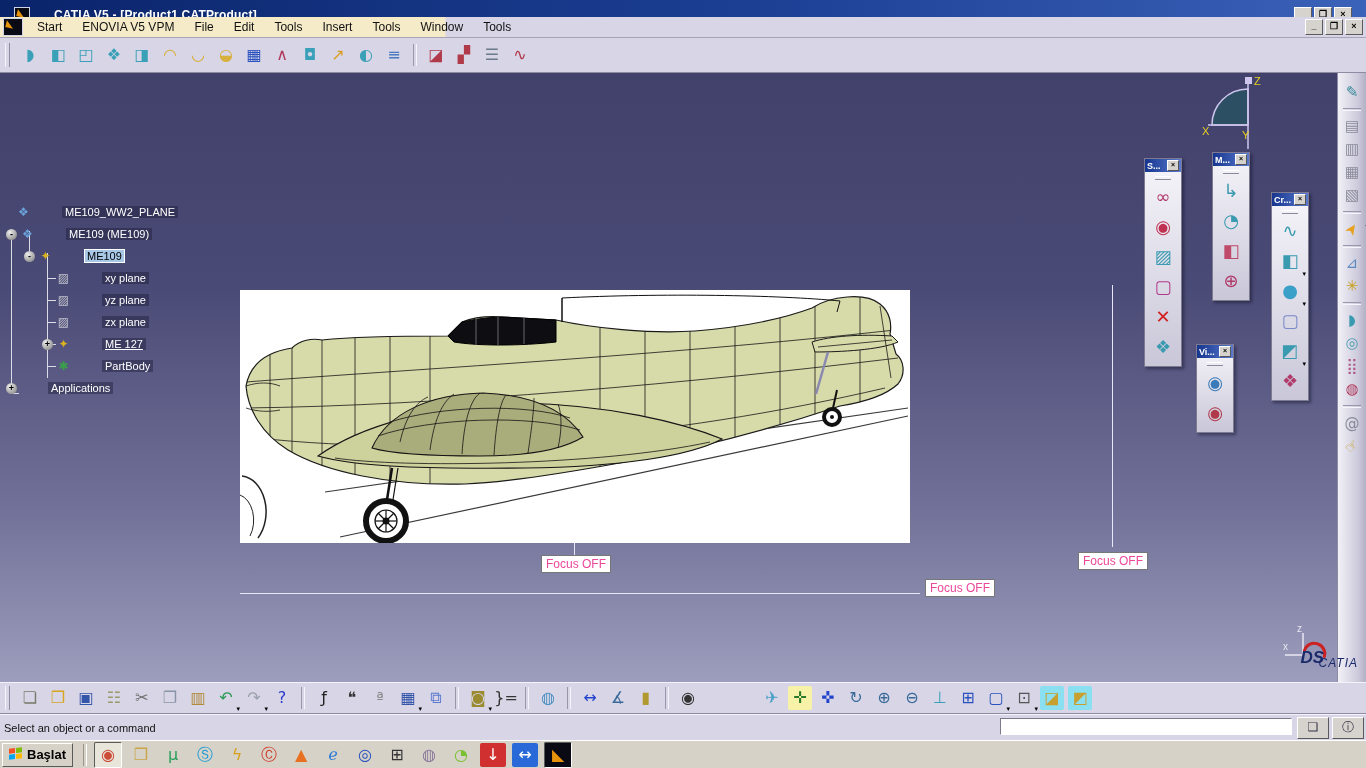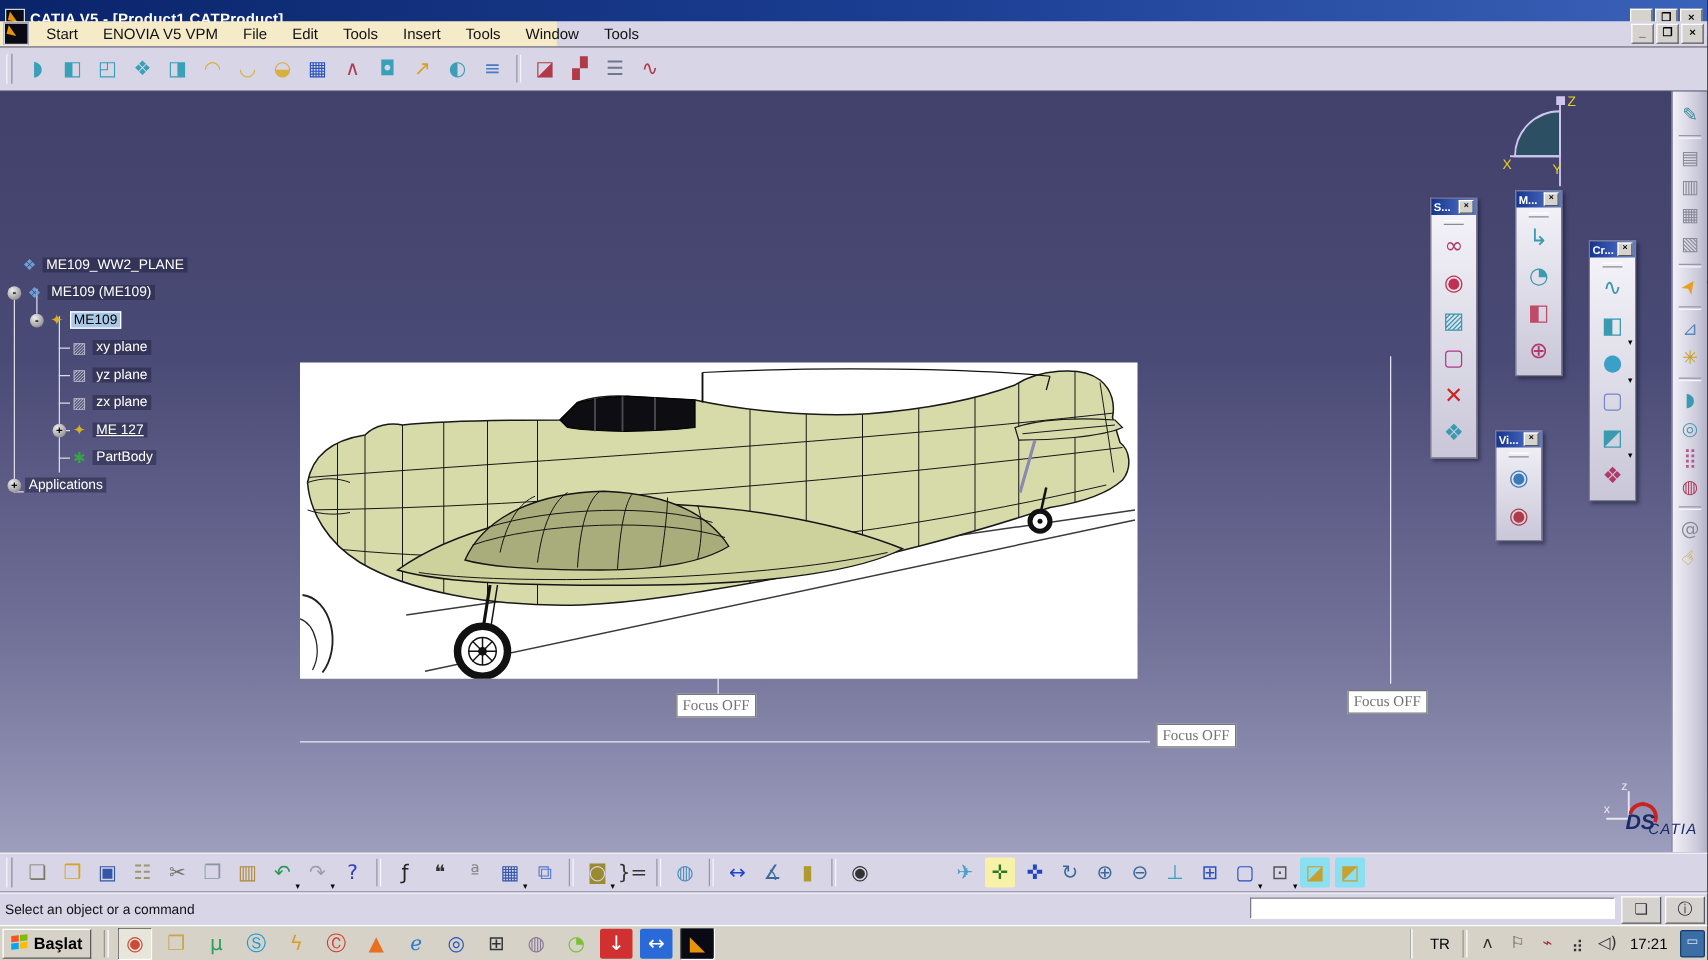--- a/index.html
+++ b/index.html
@@ -1,20 +1,20 @@
 <!DOCTYPE html>
 <html><head>
 <meta charset="utf-8">
 <style>
   html,body{margin:0;padding:0;background:#222;}
   .screen{position:relative;width:1366px;height:768px;overflow:hidden;
     font-family:"Liberation Sans",sans-serif;font-size:12px;user-select:none;}
   
   .titlebar{position:absolute;left:0;top:0;width:1366px;height:29px;
-    background:linear-gradient(90deg,#0a246a,#1c3f94 55%,#3a62b8);display:flex;align-items:center;padding:0 4px;box-sizing:border-box;}
+    background:linear-gradient(90deg,#0a246a,#1c3f94 55%,#3a62b8);display:flex;align-items:center;padding:0 14px;box-sizing:border-box;gap:20px;}
   .appicon{width:14px;height:13px;background:#0a0a14;border:1px solid #cfd4e8;margin-right:4px;position:relative;flex:none;}
   .appicon:before{content:"";position:absolute;left:2px;top:2px;border-left:8px solid #e8940a;border-top:7px solid transparent;transform:rotate(14deg);}
   .titletext{color:#fff;font-weight:bold;font-size:12px;letter-spacing:.2px;}
   .winbtns{margin-left:auto;display:flex;gap:2px;}
   .wbtn{width:16px;height:14px;background:#d6d3ce;border:1px solid;border-color:#fff #5a5a5a #5a5a5a #fff;
     font-size:9px;line-height:12px;text-align:center;color:#000;font-weight:bold;cursor:pointer;}
   
   .menubar{position:absolute;left:0;top:17px;width:1366px;height:21px;
     background:linear-gradient(90deg,#f6ebc9 0,#f6ebc9 445px,#d8d5e6 446px,#d8d5e6 100%);
     display:flex;align-items:center;box-sizing:border-box;padding:0 3px;border-bottom:1px solid #a8a4b8;}
@@ -31,29 +31,29 @@
   .ic .dd{position:absolute;right:-2px;bottom:-3px;font-size:7px;color:#000;font-style:normal;}
   .tsep{width:2px;height:22px;border-left:1px solid #9a96ac;border-right:1px solid #f6f4fc;margin:0 5px;flex:none;}
   .tgrip{width:3px;height:24px;border-left:1px solid #f6f4fc;border-right:1px solid #8f8ba2;margin:0 6px 0 3px;flex:none;}
   .tgap{width:56px;flex:none;}
   
   .viewport{position:absolute;left:0;top:73px;width:1366px;height:609px;
     background:linear-gradient(180deg,#41416b 0%,#4a4a76 35%,#6f6f97 70%,#9d9dbd 100%);overflow:hidden;}
   
   .canvas{position:absolute;left:240px;top:217px;width:670px;height:253px;background:#fff;}
   
-  .focus-label{position:absolute;background:#fff;color:#737373;font-size:12px;padding:1px 4px;border:1px solid #777;white-space:nowrap;font-family:Liberation Serif, serif;}
+  .focus-label{position:absolute;background:#fff;color:#ec4899;font-size:12px;padding:1px 4px;border:1px solid #777;white-space:nowrap;}
   .ann{position:absolute;background:#eef;opacity:.95;}
   
   .tree{position:absolute;left:4px;top:128px;width:230px;color:#fff;font-size:11px;}
   .trow{display:flex;align-items:center;height:22px;position:relative;}
   .texp{width:11px;height:11px;border-radius:50%;background:radial-gradient(circle at 35% 30%,#eee,#777);
     color:#000;font-size:9px;line-height:11px;text-align:center;margin-right:3px;flex:none;cursor:pointer;font-weight:bold;}
   .tico{width:15px;text-align:center;margin-right:3px;font-size:12px;flex:none;font-family:"DejaVu Sans",sans-serif;}
-  .tlabel{background:rgba(28,28,58,.45);padding:0 3px;cursor:pointer;white-space:nowrap;}
+  .tlabel{background:rgba(28,28,58,.45);padding:0 3px;cursor:pointer;white-space:nowrap;margin-left:28px;}
   .tlabel.sel{background:#a8c8e8;color:#000;border:1px solid #fff;padding:0 2px;}
   .tlabel.u{text-decoration:underline;}
   .tl{position:absolute;background:#dcdce8;}
   
   .compass{position:absolute;left:1202px;top:2px;}
   
   .axisind{position:absolute;left:1281px;top:550px;}
   
   .rdock{position:absolute;right:0;top:0;width:29px;height:609px;
     background:linear-gradient(90deg,#f2f1f7,#cdcbdc 70%,#b2b0c4);border-left:1px solid #8f8ba2;
@@ -479,28 +479,15 @@
         <span class="ic" style="color: rgb(232, 112, 32);">▲</span>
         <span class="ic" style="color: rgb(42, 122, 216);">ℯ</span>
         <span class="ic" style="color: rgb(42, 82, 190);">◎</span>
         <span class="ic" style="color: rgb(51, 51, 51);">⊞</span>
         <span class="ic" style="color: rgb(138, 122, 154);">◍</span>
         <span class="ic" style="color: rgb(122, 192, 48);">◔</span>
         <span class="ic" style="color: rgb(255, 255, 255); background: rgb(208, 48, 48);">↓</span>
         <span class="ic" style="color: rgb(255, 255, 255); background: rgb(42, 106, 216);">↔</span>
         <span class="ic pressed" style="color: rgb(232, 148, 10); background: rgb(10, 10, 20);">◣</span>
       </span>
-    <span class="tray">
-      <span class="traytext">TR</span>
-      <span class="qlsep"></span>
-      <span style="display:flex;align-items:center;">
-          <span class="ic" style="color: rgb(51, 51, 51);">ʌ</span>
-          <span class="ic" style="color: rgb(85, 85, 85);">⚐</span>
-          <span class="ic" style="color: rgb(160, 48, 48);">⌁</span>
-          <span class="ic" style="color: rgb(51, 51, 51);">⣴</span>
-          <span class="ic" style="color: rgb(51, 51, 51);">◁)</span>
-        </span>
-      <span class="traytext">17:21</span>
-      <span class="deskbtn">▭</span>
-    </span>
   </div>
 
 </div>
 
 </body></html>

